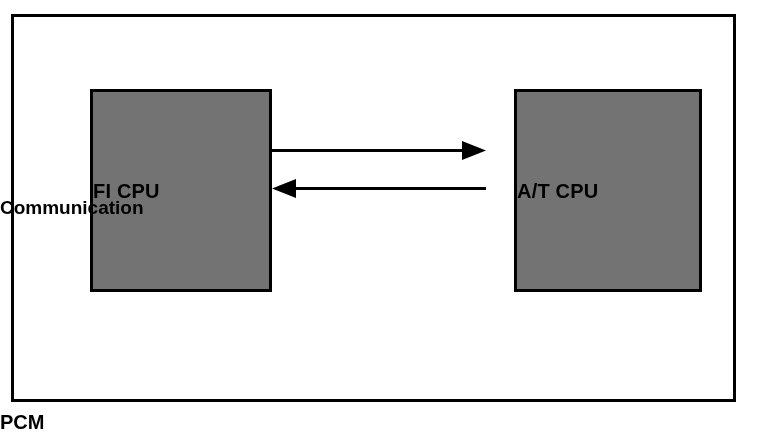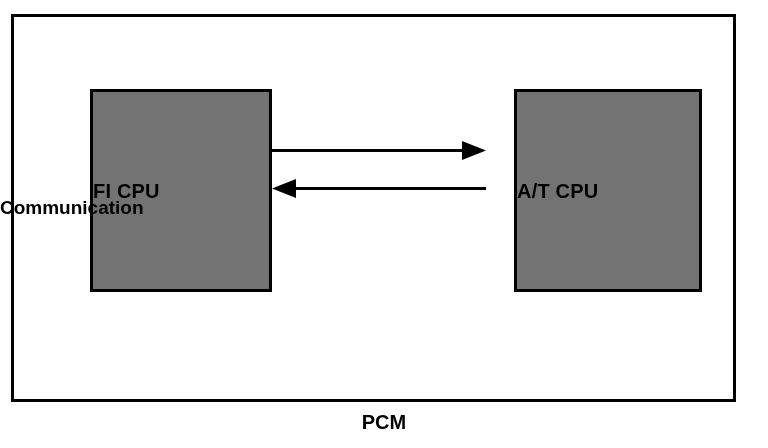--- a/index.html
+++ b/index.html
@@ -101,21 +101,20 @@
     padding-right: 10px;
     box-sizing: border-box;
   }
 
   
   .caption {
     position: absolute;
     left: 0;
     top: 412px;
     width: 768px;
-    text-align: center;
     padding-right: 0;
     box-sizing: border-box;
     font-size: 20px;
     font-weight: bold;
     line-height: 1;
   }
 </style>
 </head>
 <body>
 

